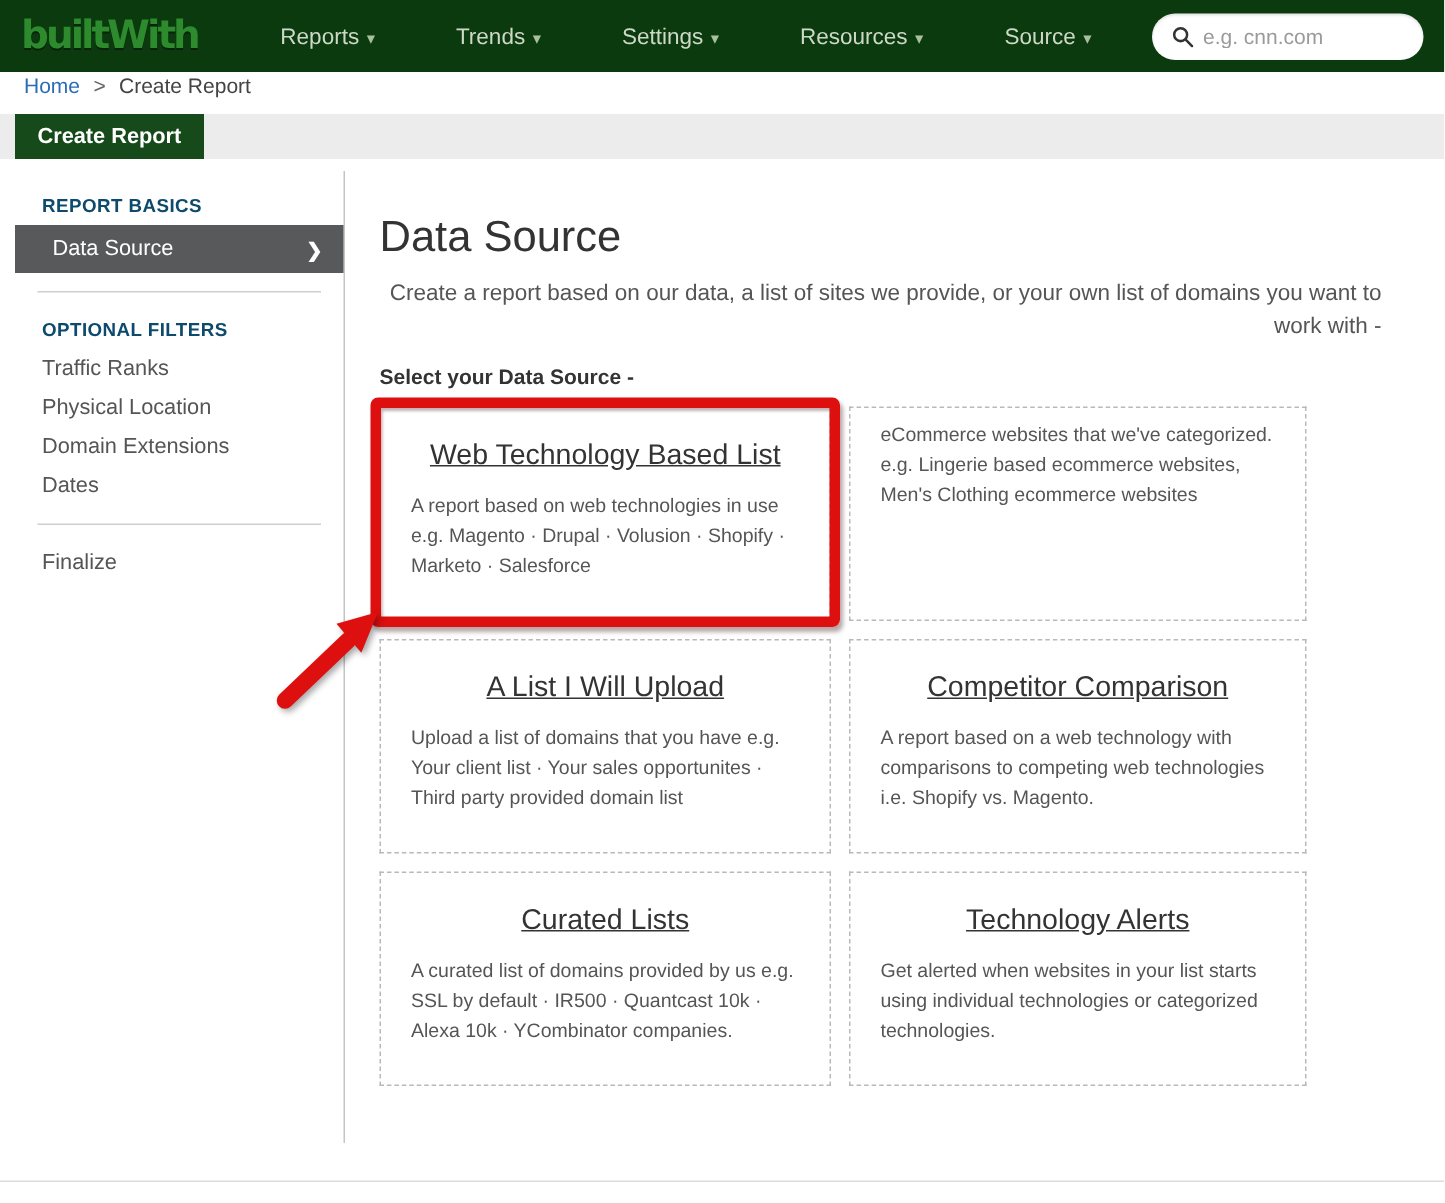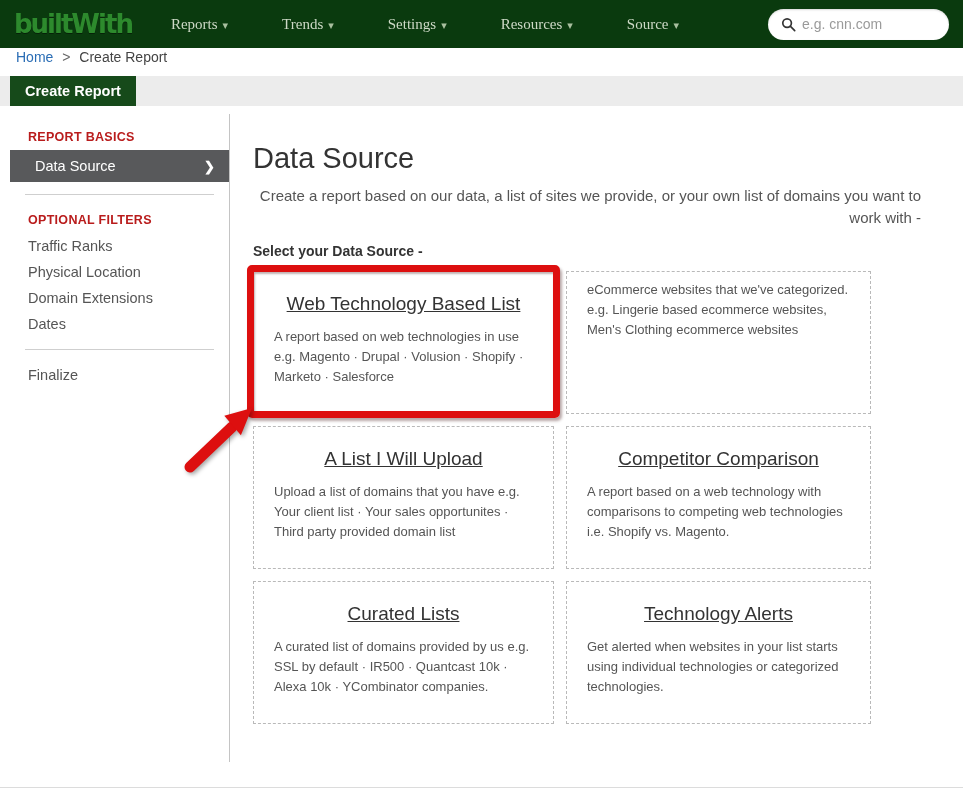--- a/index.html
+++ b/index.html
@@ -25,32 +25,31 @@
     display: flex;
     align-items: center;
     padding: 0 14px;
   }
   .logo {
     font-family: "DejaVu Sans", sans-serif;
     font-weight: bold;
     font-size: 26px;
     color: #2d8a2d;
     letter-spacing: -2px;
-    margin-right: 12px;
+    margin-right: 28px;
     cursor: pointer;
     text-shadow: 0 1px 0 rgba(0,0,0,0.4);
   }
   .nav-items { display: flex; align-items: center; }
   .nav-item {
     color: #cdd9c6;
     font-size: 15px;
     padding: 0 27px;
     cursor: pointer;
     white-space: nowrap;
-    font-family: Liberation Serif, serif;
   }
   .nav-item .caret {
     font-size: 11px;
     color: #a9bf9f;
     margin-left: 5px;
   }
   .search-pill {
     margin-left: auto;
     width: 181px;
     height: 31px;
@@ -108,21 +107,21 @@
   .sidebar {
     width: 230px;
     flex: 0 0 230px;
     border-right: 1px solid #c4c4c4;
     min-height: 648px;
     padding-top: 10px;
   }
   .side-heading {
     font-size: 12.5px;
     font-weight: bold;
-    color: #b91c1c;
+    color: #0c4a6e;
     letter-spacing: 0.3px;
     padding: 6px 0 6px 28px;
   }
   .side-item {
     font-size: 14.5px;
     color: #555;
     padding: 5px 0 5px 28px;
     cursor: pointer;
   }
   .side-item.selected {

